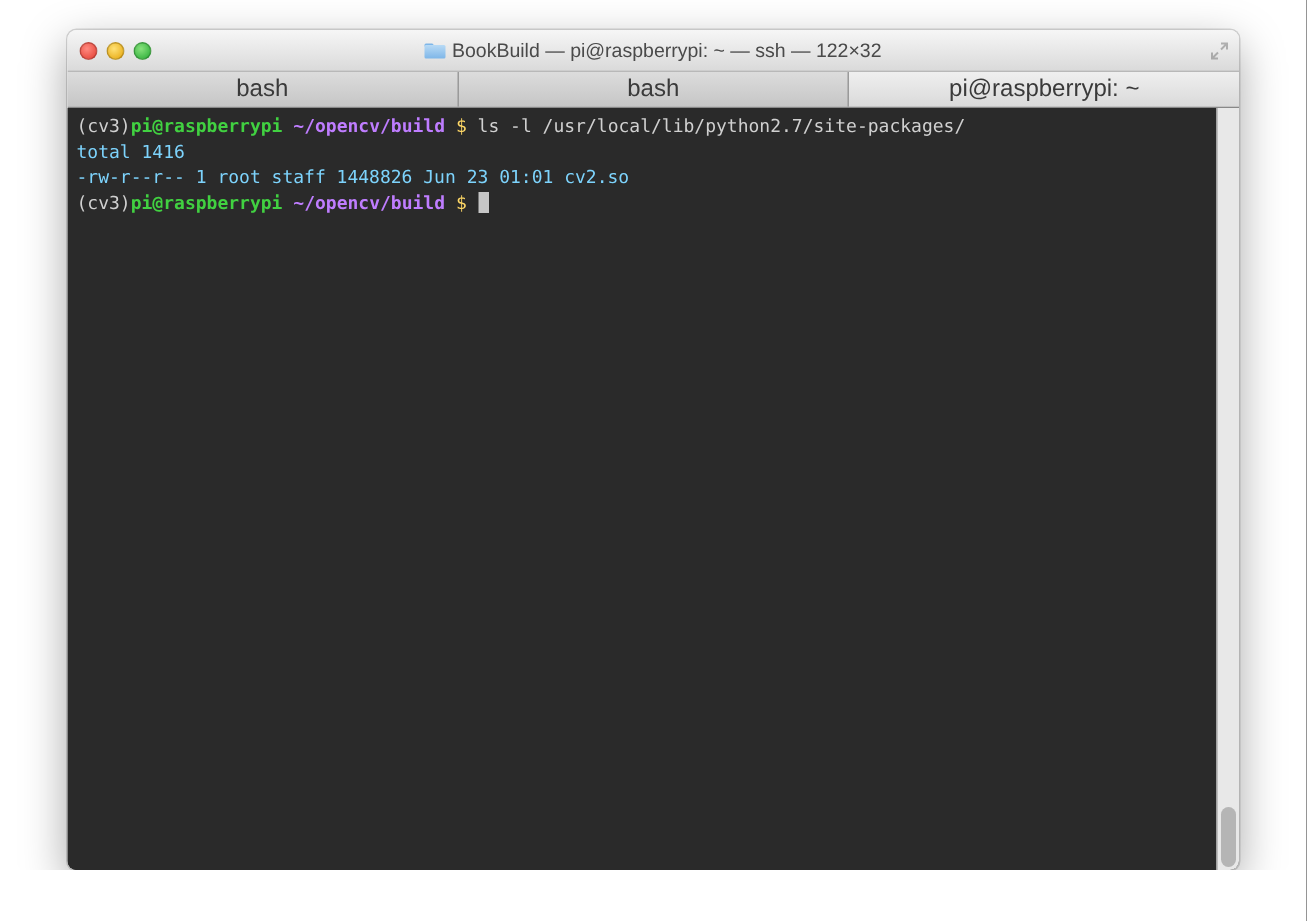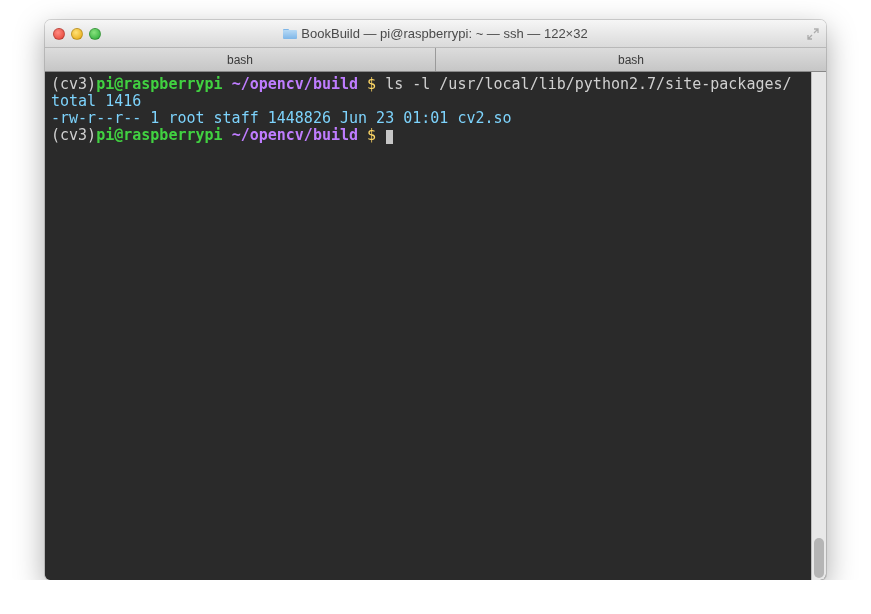--- a/index.html
+++ b/index.html
@@ -93,42 +93,42 @@
       height: 24px;
       background: linear-gradient(to bottom, #d7d7d7, #bcbcbc);
       display: flex;
       border-bottom: 1px solid #888;
     }
     .tab {
       flex: 1;
       display: flex;
       align-items: center;
       justify-content: center;
-      font-size: 12px;
+      font-size: 16px;
       color: #3a3a3a;
       border-right: 1px solid #9a9a9a;
       background: linear-gradient(to bottom, #dcdcdc, #c6c6c6);
       position: relative;
     }
     .tab:last-child { border-right: none; }
     .tab.active {
       background: linear-gradient(to bottom, #efefef, #dadada);
     }
     .terminal-area {
       flex: 1;
       display: flex;
       background: #1e1e1e;
       position: relative;
     }
     .terminal {
       flex: 1;
       background: #2a2a2a;
       color: #d8d8d8;
       font-family: "Menlo", "Monaco", "Consolas", monospace;
-      font-size: 15px;
+      font-size: 12px;
       line-height: 17px;
       padding: 4px 6px;
       overflow: hidden;
       white-space: pre;
     }
     .scrollbar {
       width: 15px;
       background: #e8e8e8;
       display: flex;
       flex-direction: column;
@@ -179,20 +179,23 @@
     </svg>
   </div>
 
   <div class="tabbar">
     <div class="tab">
       <span>bash</span>
     </div>
     <div class="tab">
       <span>bash</span>
     </div>
+    <div class="tab active">
+      <span>pi@raspberrypi: ~</span>
+    </div>
   </div>
 
   <div class="terminal-area">
     <div class="terminal" id="terminal"><div><span class="venv">(cv3)</span><span class="user">pi</span><span class="user">@</span><span class="host">raspberrypi</span> <span class="path">~/opencv/build</span> <span class="prompt-sym">$</span> <span class="cmd">ls -l /usr/local/lib/python2.7/site-packages/</span></div><div class="output">total 1416</div><div class="output">-rw-r--r-- 1 root staff 1448826 Jun 23 01:01 cv2.so</div><div><span class="venv">(cv3)</span><span class="user">pi</span><span class="user">@</span><span class="host">raspberrypi</span> <span class="path">~/opencv/build</span> <span class="prompt-sym">$</span> <span class="cmd"></span><span class="cursor"></span></div></div>
     <div class="scrollbar">
       <div class="scroll-thumb"></div>
     </div>
   </div>
 </div>
 

